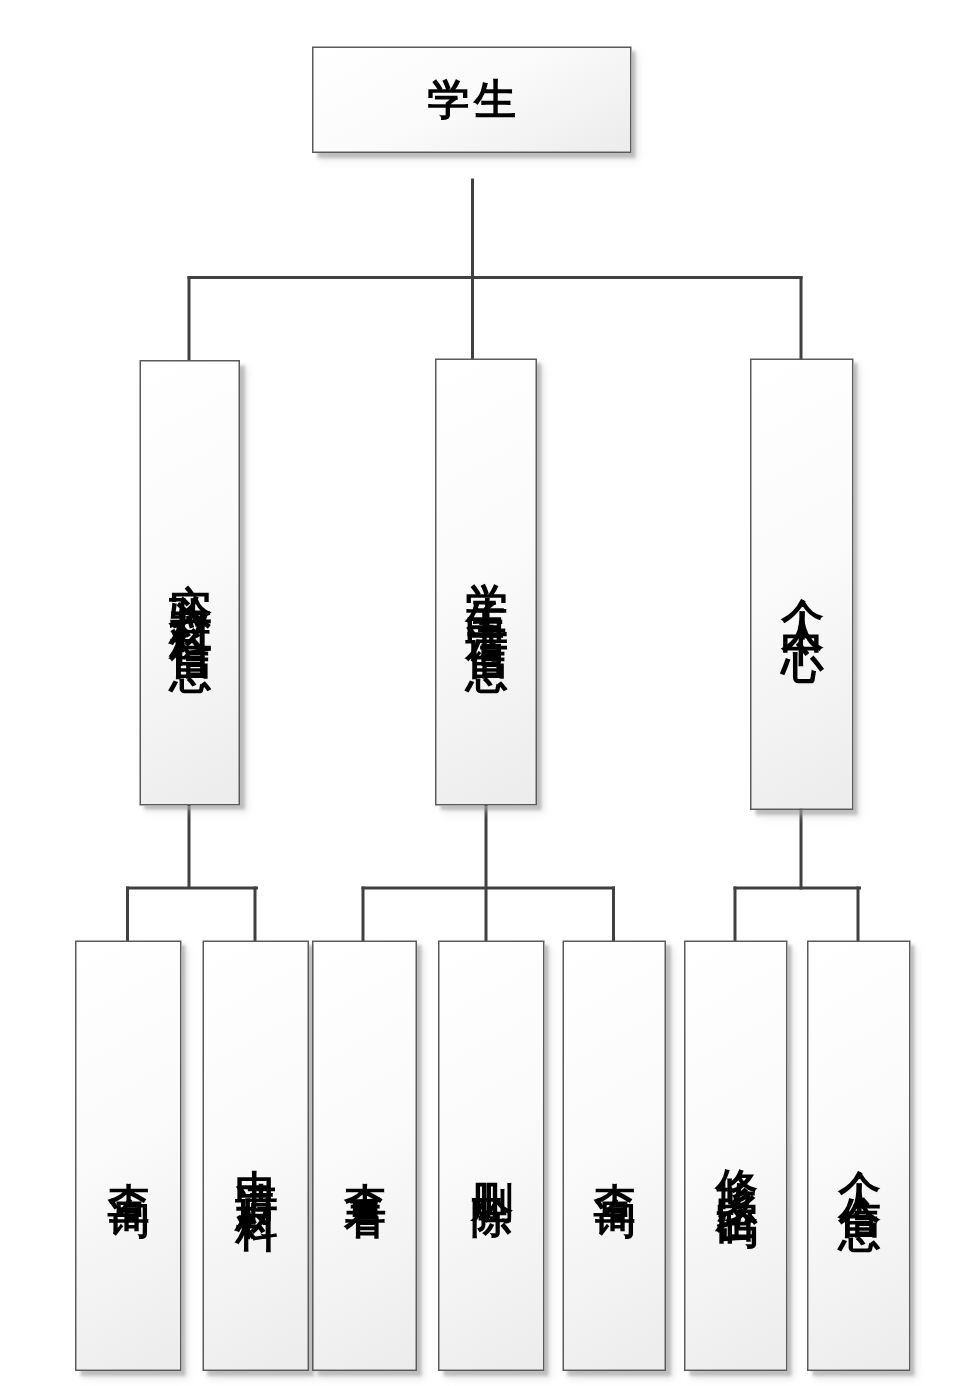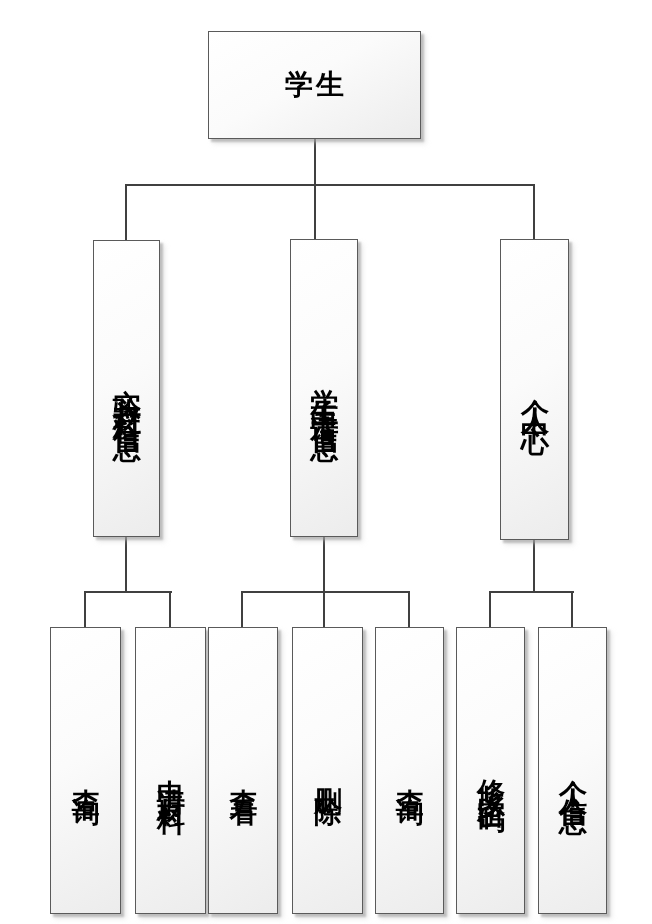--- a/index.html
+++ b/index.html
@@ -64,21 +64,21 @@
   <div class="line" style="left:323px; top:536px; width:2px; height:92px;"></div>
   <div class="line" style="left:241px; top:591px; width:169px; height:2px;"></div>
   <div class="line" style="left:241px; top:591px; width:2px; height:37px;"></div>
   <div class="line" style="left:408px; top:591px; width:2px; height:37px;"></div>
 
   <div class="line" style="left:533px; top:539px; width:2px; height:54px;"></div>
   <div class="line" style="left:489px; top:591px; width:85px; height:2px;"></div>
   <div class="line" style="left:489px; top:591px; width:2px; height:37px;"></div>
   <div class="line" style="left:571px; top:591px; width:2px; height:37px;"></div>
 
-  <div class="node" style="left:208px; top:31px; width:213px; height:108px;">
+  <div class="node" style="left:208px; top:31px; width:213px; height:71px;">
     <span class="htext">学生</span>
   </div>
 
   <div class="node" style="left:93px; top:240px; width:67px; height:297px;">
     <span class="vtext">实验材料信息</span>
   </div>
   <div class="node" style="left:290px; top:239px; width:68px; height:298px;">
     <span class="vtext">学生申请信息</span>
   </div>
   <div class="node" style="left:500px; top:239px; width:69px; height:301px;">

